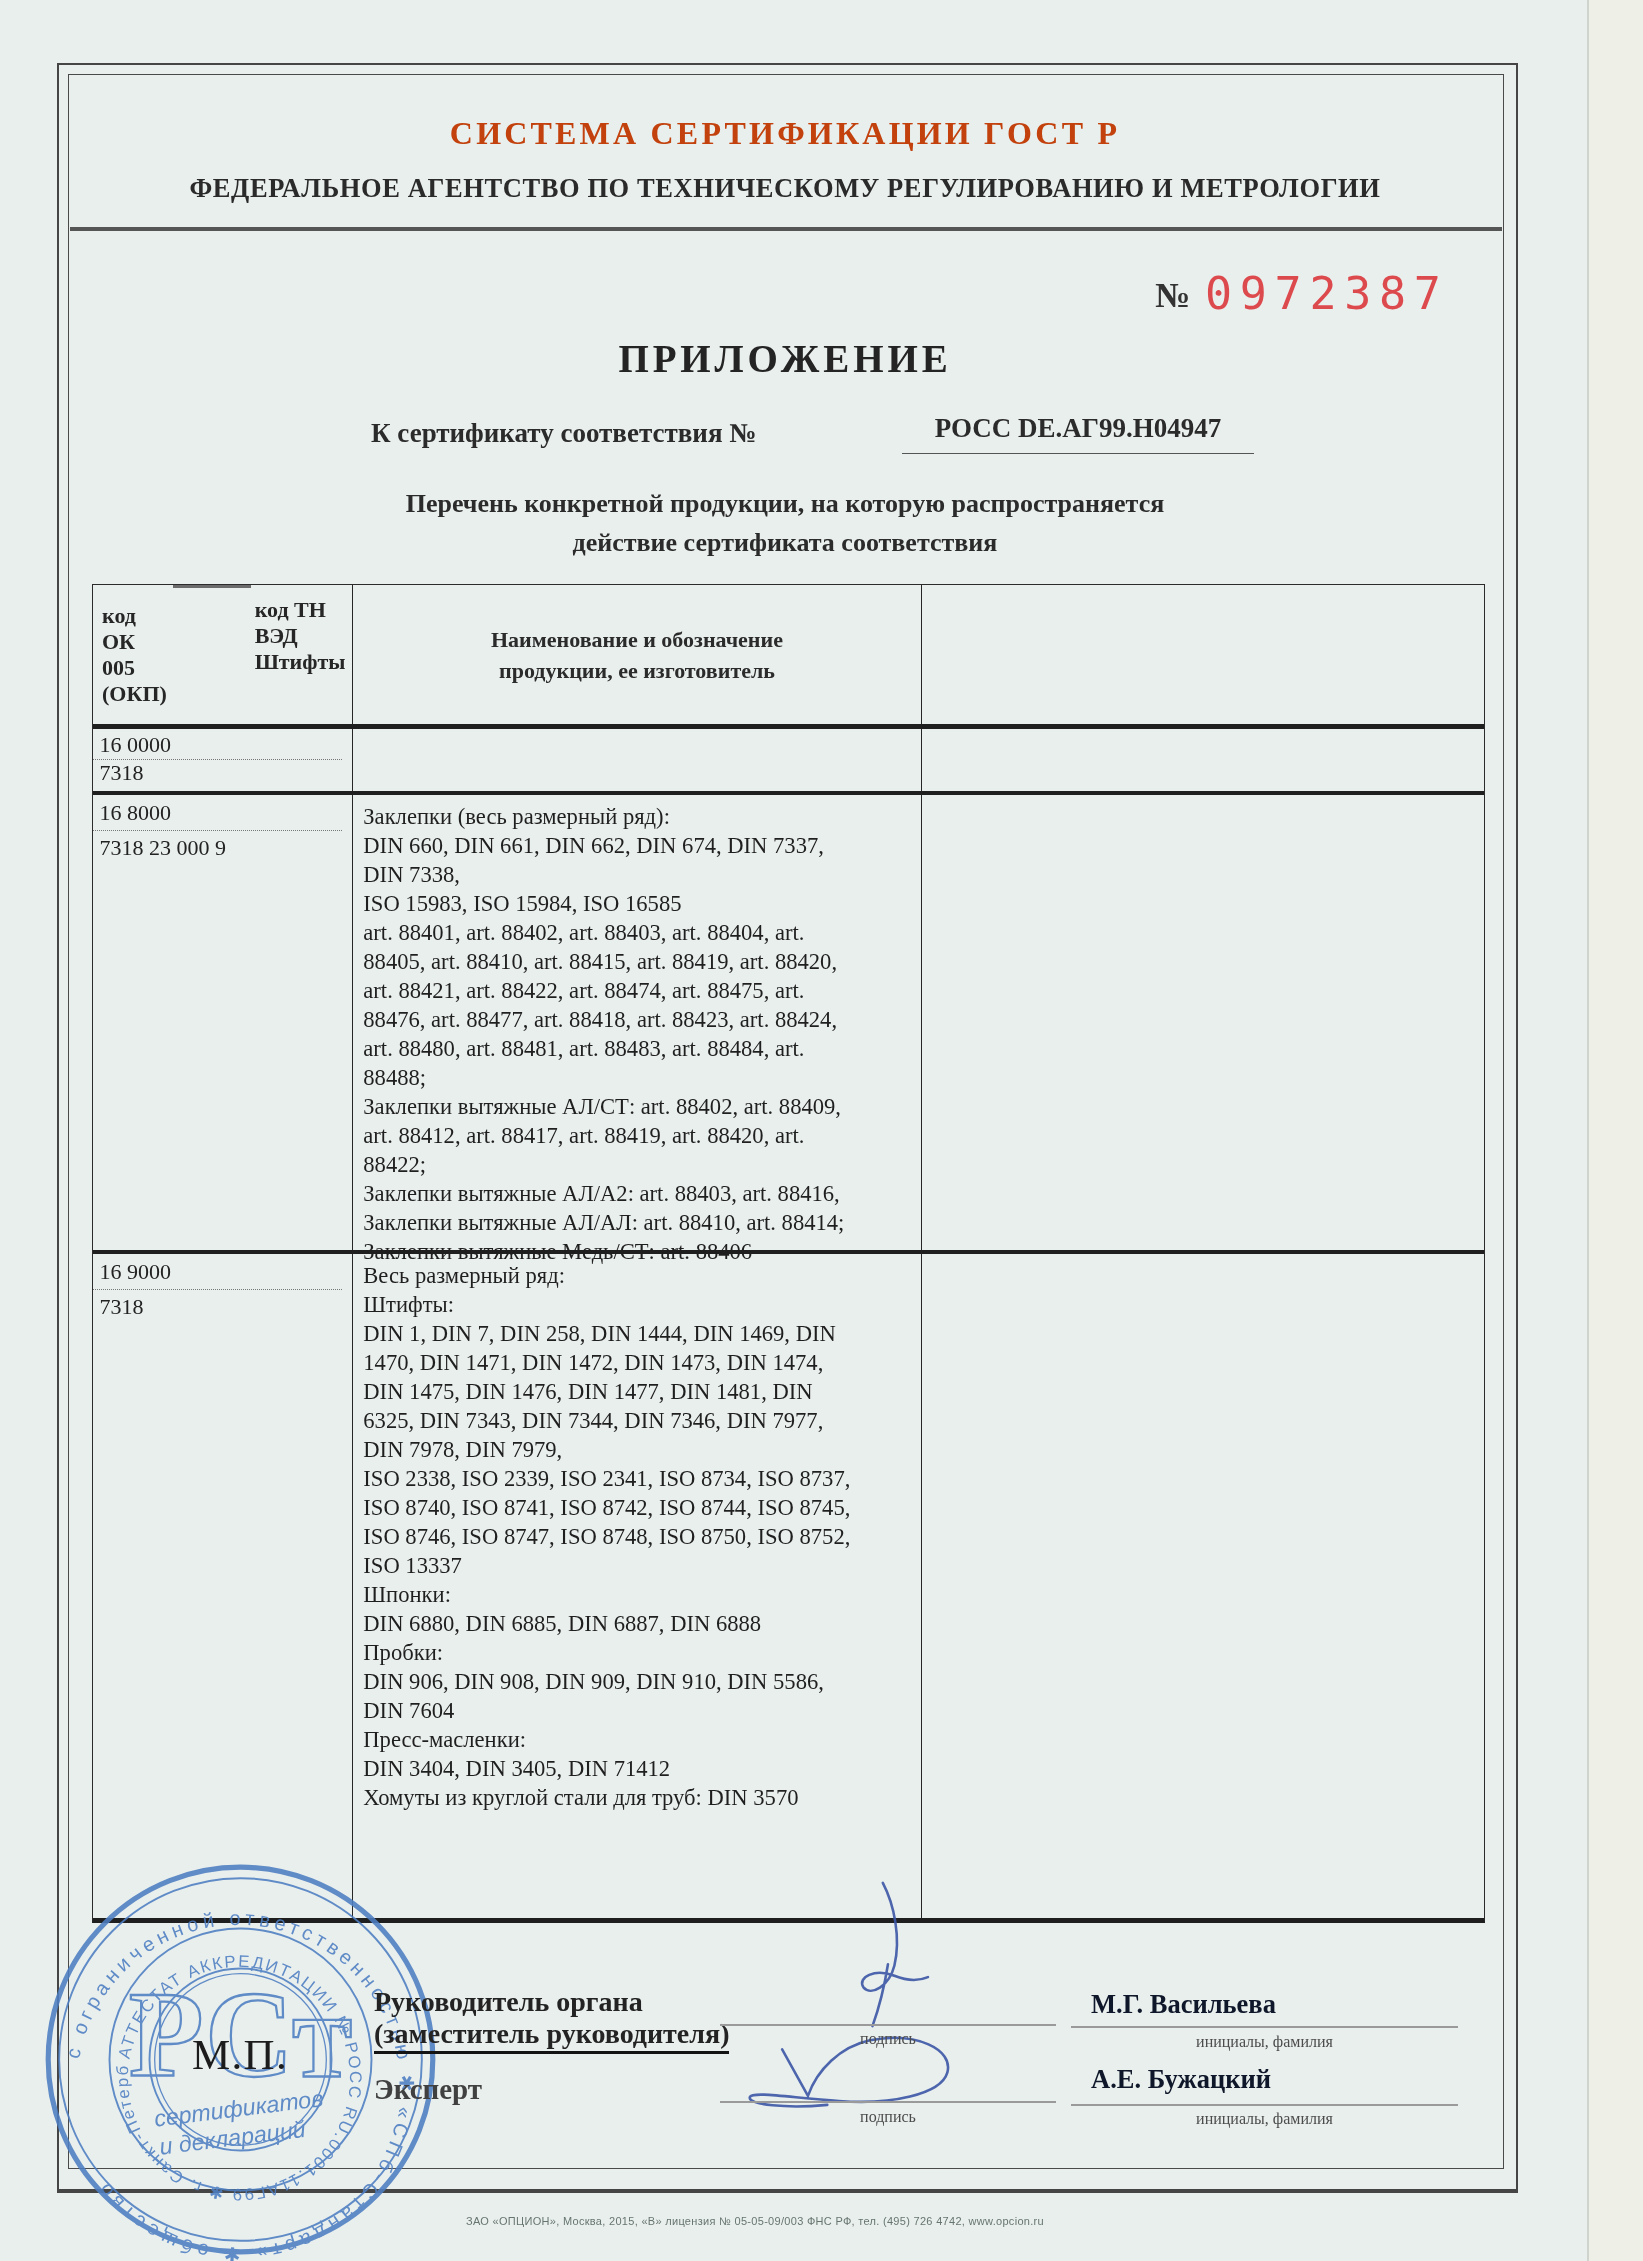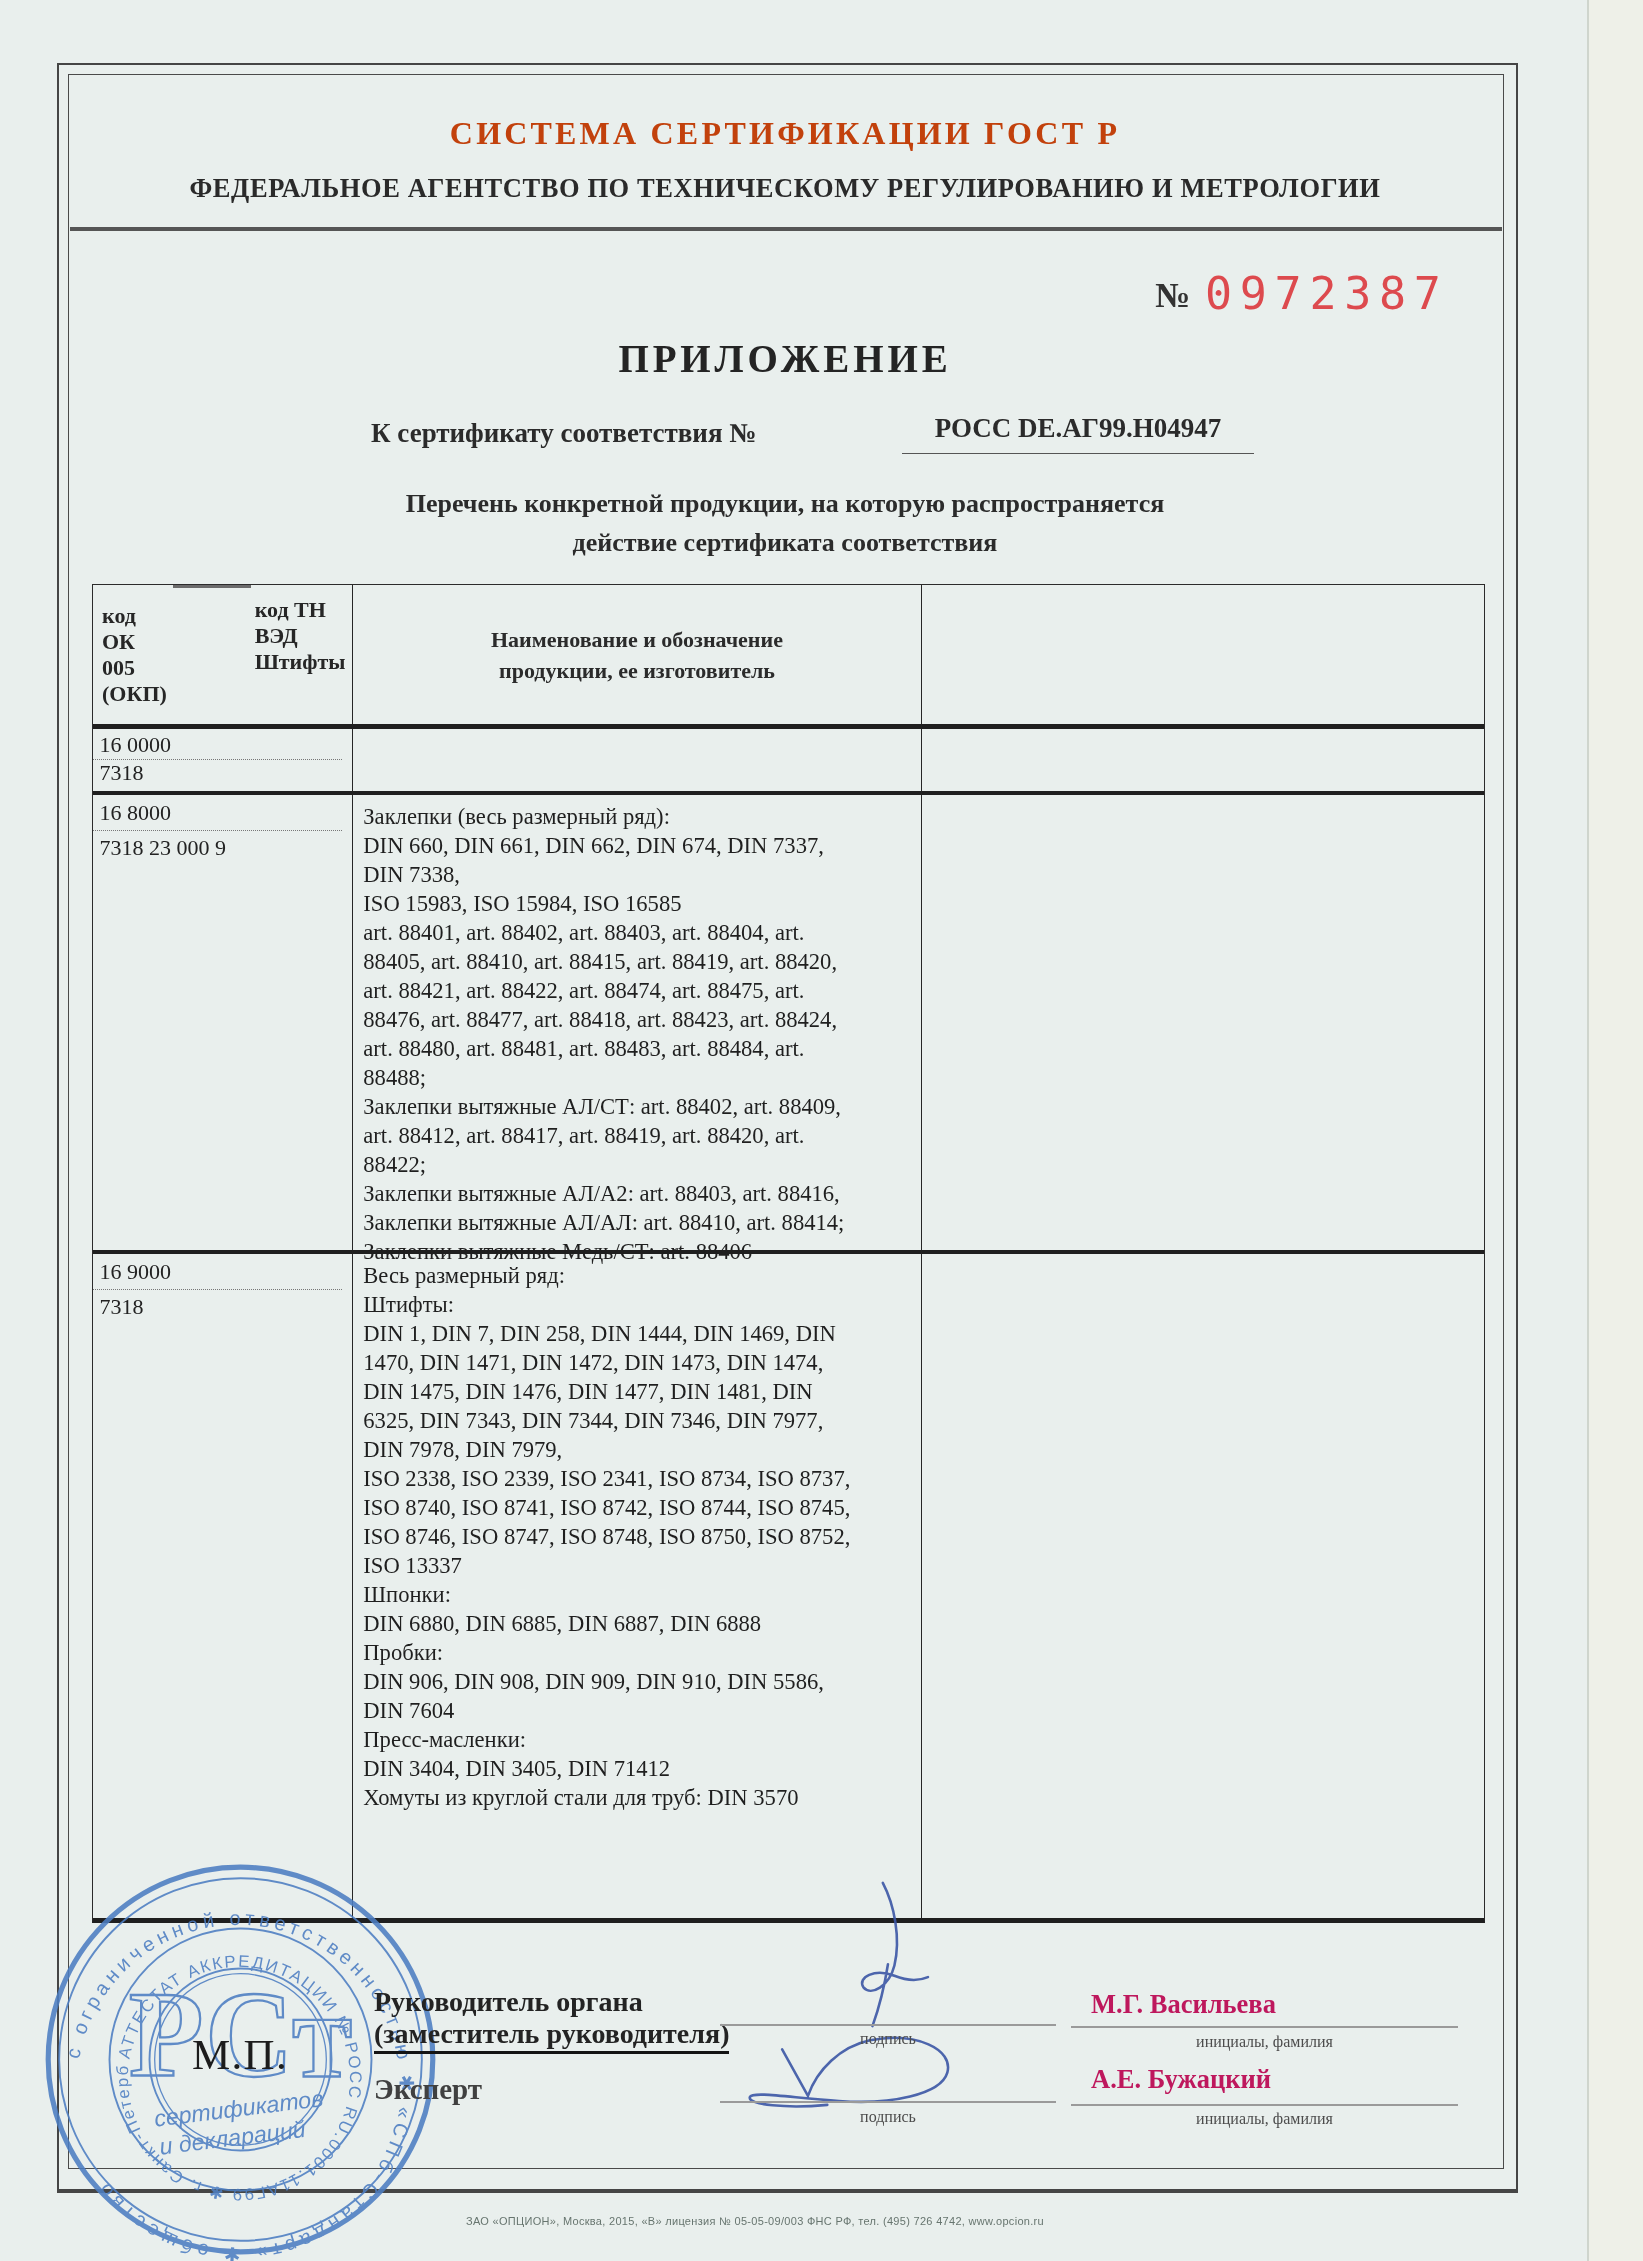--- a/index.html
+++ b/index.html
@@ -72,21 +72,21 @@
   .sigline{position:absolute;height:1.9px;background:#9a9a9a;}
   .sl1{left:720px;top:2024px;width:336px;}
   .sl2{left:720px;top:2101px;width:336px;}
   .nl1{left:1071px;top:2026px;width:387px;}
   .nl2{left:1071px;top:2104px;width:387px;}
   .cap{position:absolute;font-size:16px;color:#4c4c4c;text-align:center;}
   .cap.p1{left:720px;top:2030px;width:336px;}
   .cap.p2{left:720px;top:2108px;width:336px;}
   .cap.n1{left:1071px;top:2033px;width:387px;}
   .cap.n2{left:1071px;top:2110px;width:387px;}
-  .name{position:absolute;font-size:26.5px;font-weight:600;color:#be185d;}
+  .name{position:absolute;font-size:26.5px;font-weight:600;color:#0f172a;}
   .nm1{left:1091px;top:1989px;}
   .nm2{left:1091px;top:2064px;}
 
   .mp{position:absolute;left:192px;top:2030px;font-size:43px;color:#1c1c1c;letter-spacing:1.3px;}
 
   .stampwrap{position:absolute;left:34px;top:1853px;width:413px;height:413px;opacity:0.88;}
   .sigs{position:absolute;left:0;top:0;width:1643px;height:2261px;pointer-events:none;}
 
   .footer{position:absolute;left:429px;top:2215px;width:652px;text-align:center;
     font-family:"Liberation Sans", sans-serif;font-size:11px;color:#67756f;letter-spacing:0.3px;}

